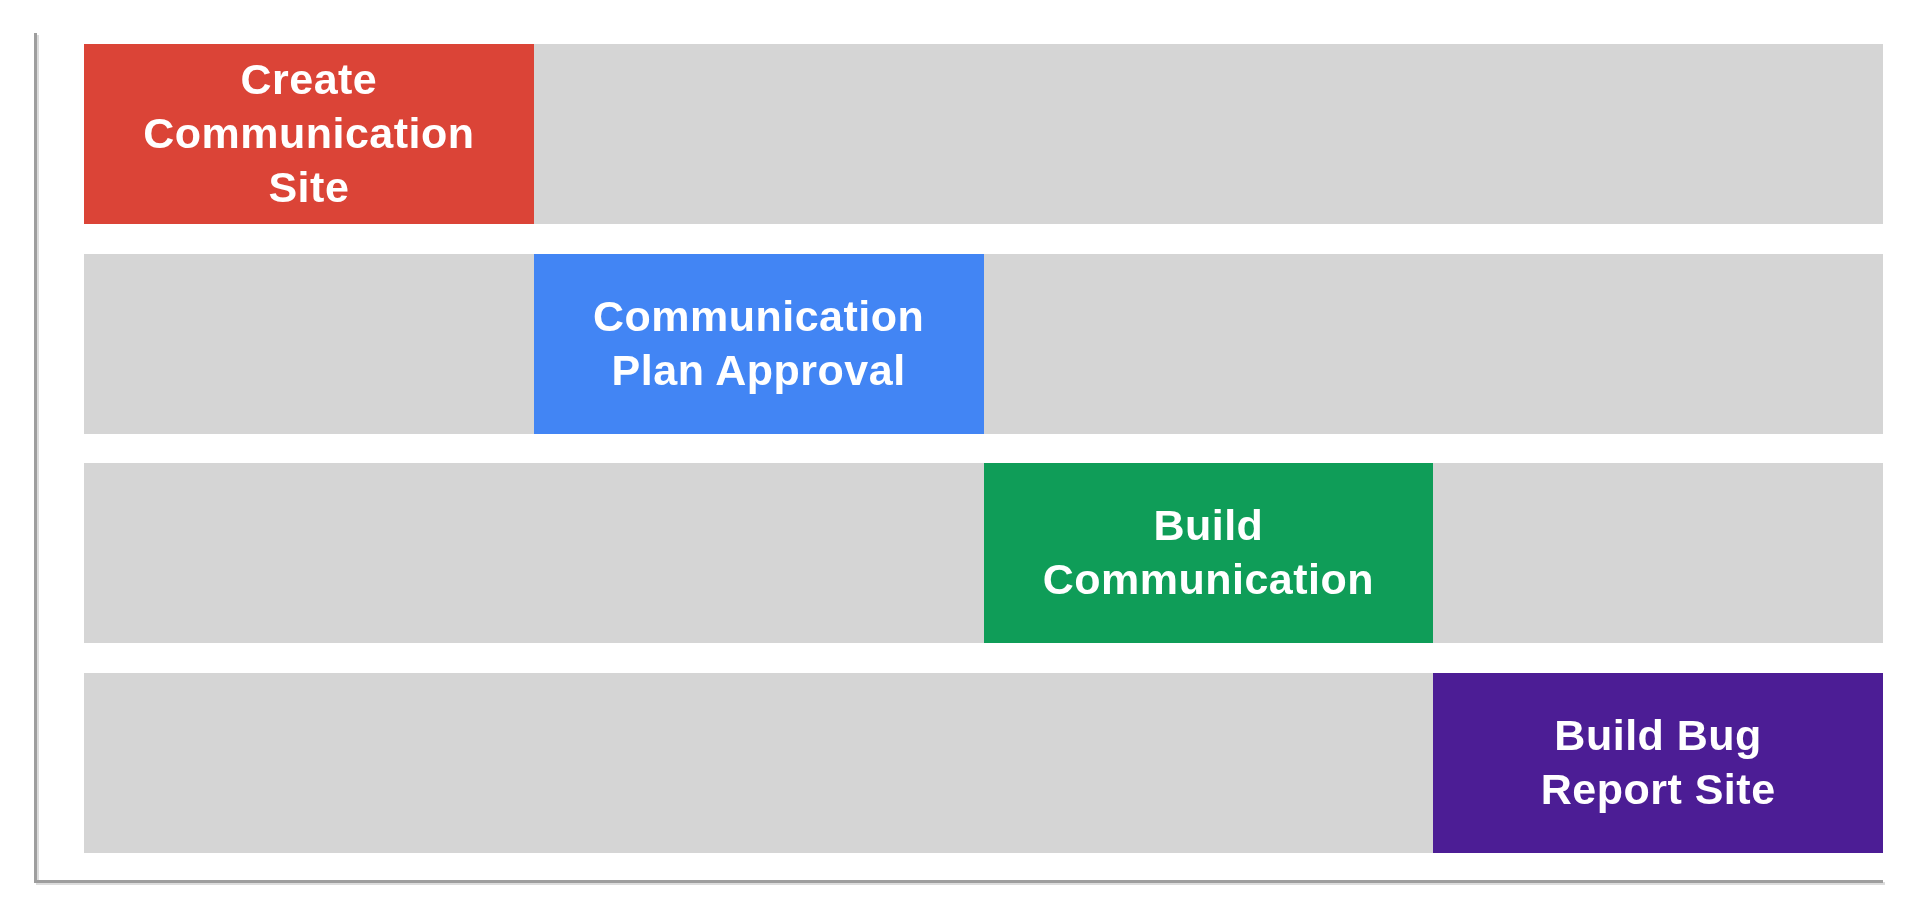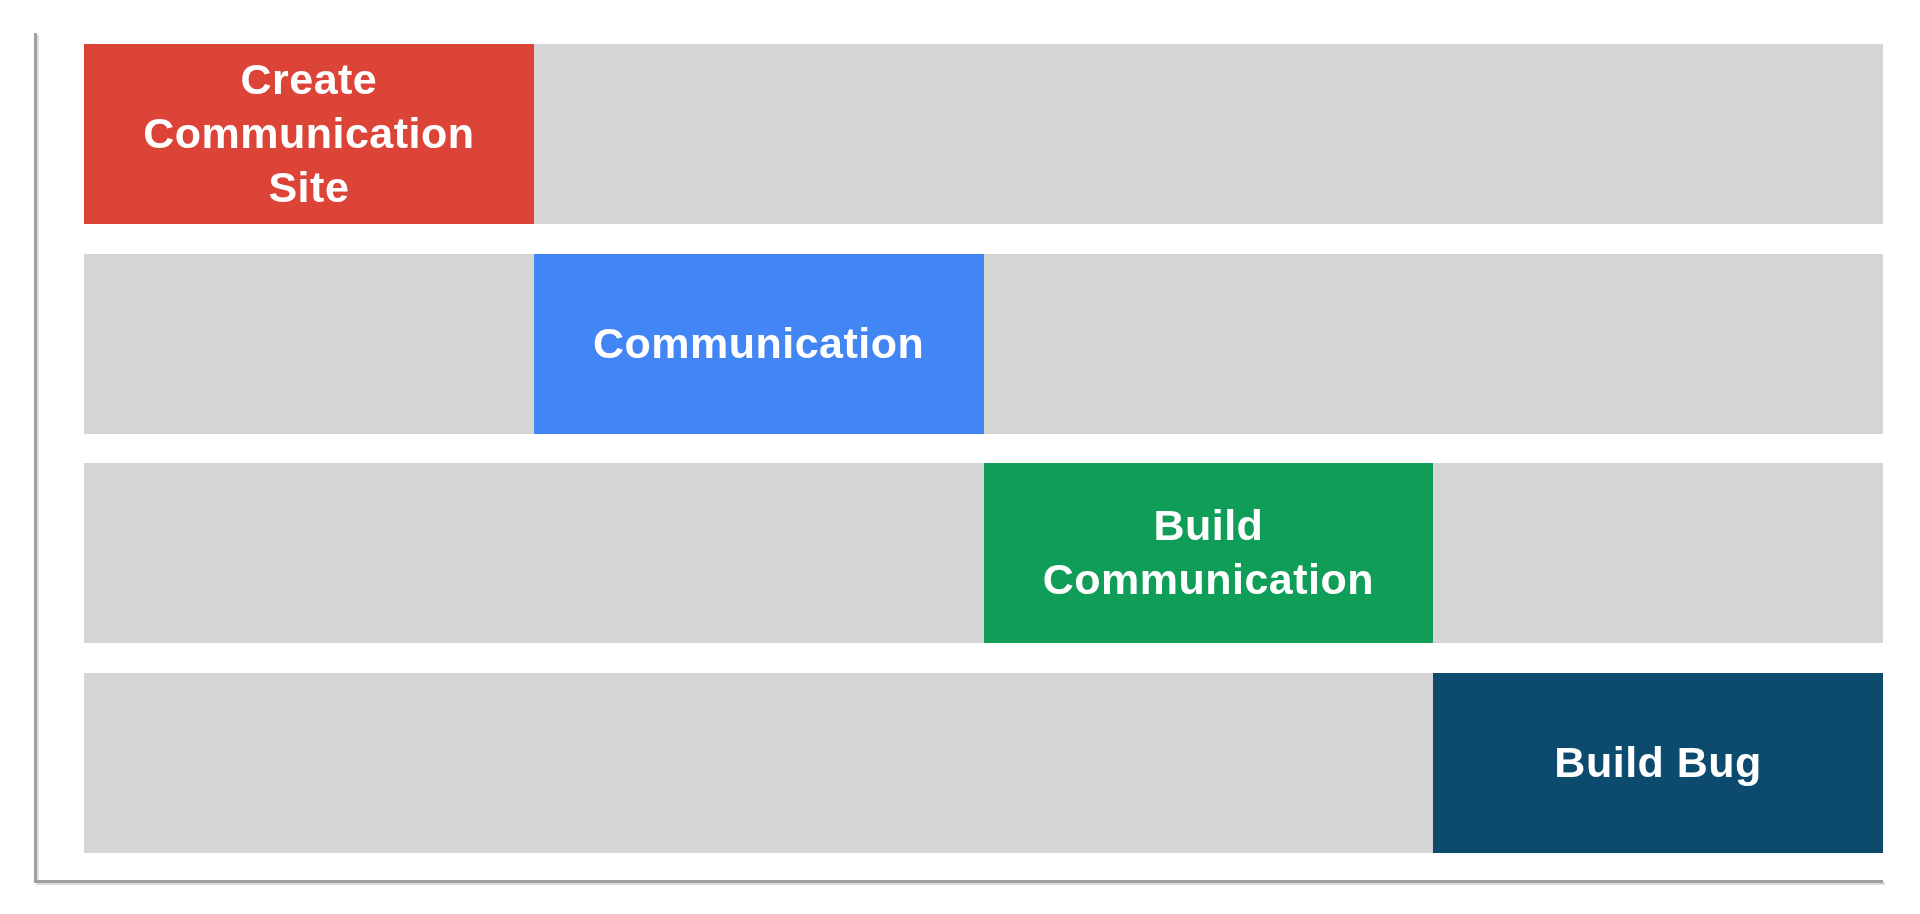--- a/index.html
+++ b/index.html
@@ -77,32 +77,34 @@
             <div>Create</div>
             <div>Communication</div>
             <div>Site</div>
           </div>
         </div>
       </div>
       <div class="track" style="top: 243px; background: rgb(213, 213, 213);">
         <div class="bar" style="left: 25%; width: 25%; background: rgb(66, 133, 244);">
           <div class="bar-label" style="color: rgb(255, 255, 255);">
             <div>Communication</div>
+            <div>Plan Approval</div>
           </div>
         </div>
       </div>
       <div class="track" style="top: 452px; background: rgb(213, 213, 213);">
         <div class="bar" style="left: 50%; width: 25%; background: rgb(15, 157, 88);">
           <div class="bar-label" style="color: rgb(255, 255, 255);">
             <div>Build</div>
             <div>Communication</div>
           </div>
         </div>
       </div>
       <div class="track" style="top: 662px; background: rgb(213, 213, 213);">
-        <div class="bar" style="left: 75%; width: 25%; background: #0c4a6e;">
+        <div class="bar" style="left: 75%; width: 25%; background: #4c1d95;">
           <div class="bar-label" style="color: rgb(255, 255, 255);">
             <div>Build Bug</div>
+            <div>Report Site</div>
           </div>
         </div>
       </div>
     </div>
 </div>
 
 </body></html>

